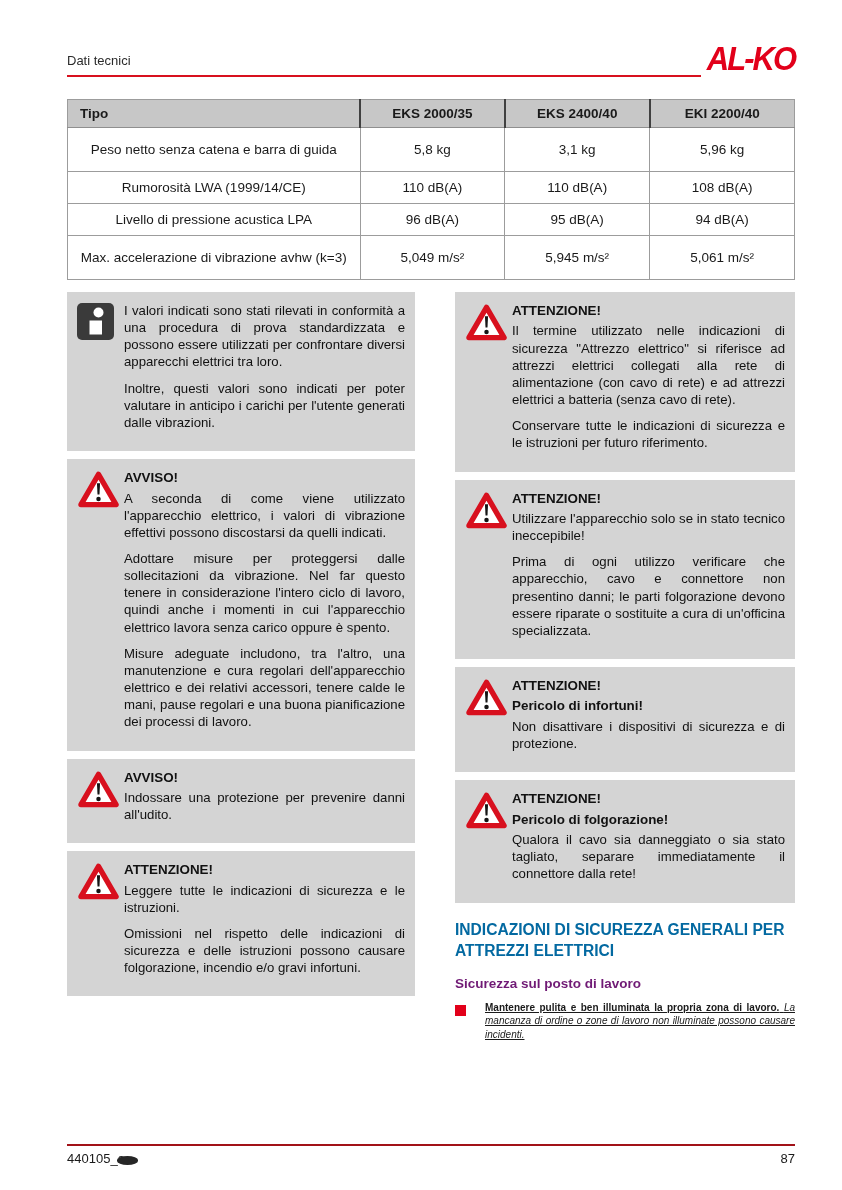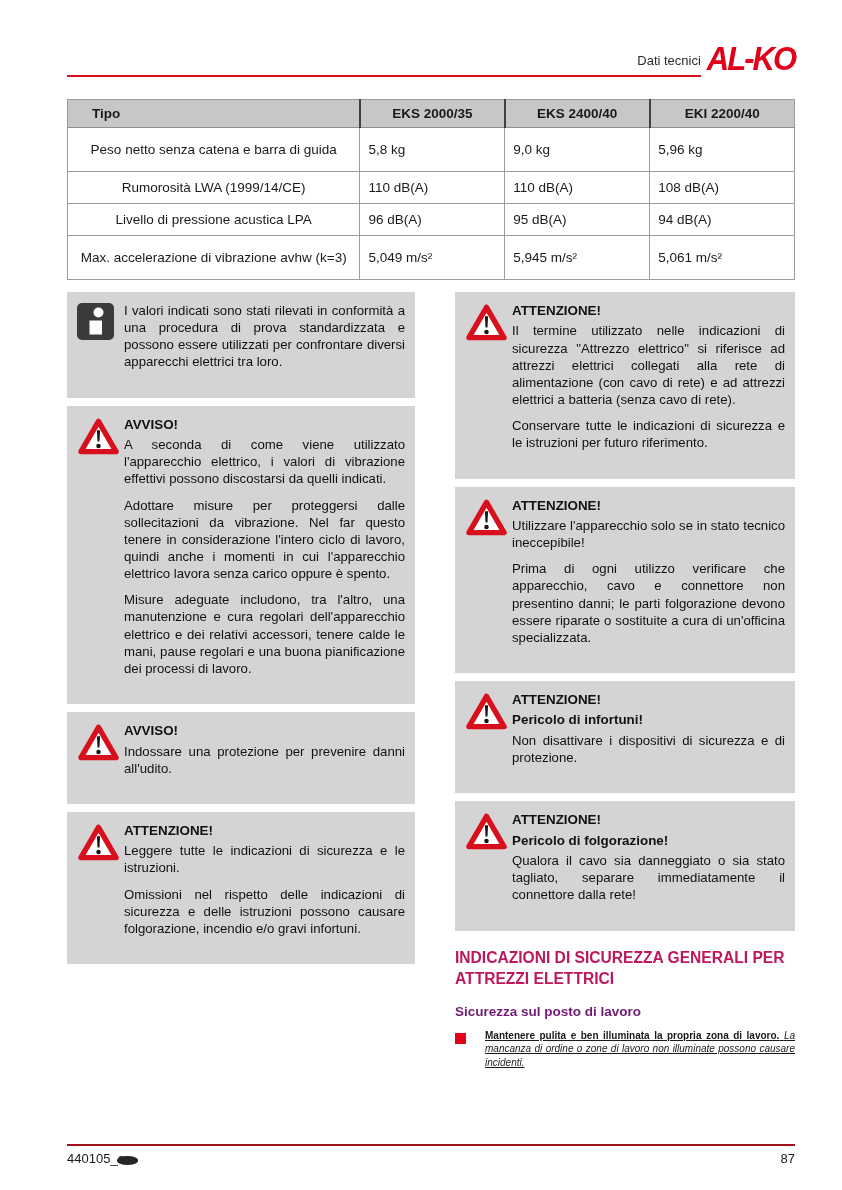--- a/index.html
+++ b/index.html
@@ -10,55 +10,55 @@
     background: #ffffff;
     font-family: "Liberation Sans", "DejaVu Sans", sans-serif;
     color: #1a1a1a;
     overflow: hidden;
   }
   .content { position: absolute; left: 67px; top: 44px; width: 728px; }
 
   
   .header { display: flex; align-items: flex-end; justify-content: space-between; }
   .header-left { flex: 1; border-bottom: 2px solid #d8101e; padding-bottom: 7px; margin-right: 6px; }
-  .header-title { font-size: 13px; color: #2b2b2b; text-align: right; }
+  .header-title { font-size: 13px; color: #2b2b2b; }
   .logo {
     font-size: 31px; font-weight: 900; font-style: italic;
     color: #e2001a; letter-spacing: -2px; line-height: 1;
     padding-bottom: 2px; transform: scaleY(1.05);
   }
 
   
   table.spec { border-collapse: collapse; width: 728px; margin-top: 22px; font-size: 13.5px; }
   table.spec th, table.spec td { border: 1px solid #9c9c9c; }
   table.spec th {
     background: #c7c7c7; font-weight: bold; text-align: center;
-    padding: 6px 24px; border-bottom: 1px solid #8f8f8f;
+    padding: 6px 12px; border-bottom: 1px solid #8f8f8f;
   }
   table.spec th + th { border-left: 2px solid #404040; }
   table.spec th.first { text-align: left; }
-  table.spec td { padding: 8px 8px; background: #fff; }
+  table.spec td { padding: 8px 8px; text-align: center; background: #fff; }
   table.spec td.first { text-align: center; }
   table.spec tr.tall td { padding: 14px 8px; }
 
   
   .cols { display: flex; margin-top: 12px; }
   .col-left { width: 348px; margin-right: 40px; flex: none; }
   .col-right { width: 340px; flex: none; }
 
-  .notice { background: #d4d4d4; padding: 10px 10px 27px 10px; margin-bottom: 8px; display: flex; }
+  .notice { background: #d4d4d4; padding: 10px 10px 20px 10px; margin-bottom: 8px; display: flex; }
   .notice-icon { width: 47px; flex: none; padding-top: 1px; }
   .notice-body { flex: 1; font-size: 13.2px; line-height: 1.3; text-align: justify; color: #111; }
   .notice-title { font-weight: bold; font-size: 13.4px; text-align: left; margin-bottom: 3px; }
   .notice-subtitle { font-weight: bold; font-size: 13.4px; text-align: left; margin-bottom: 3px; }
   .notice-body p { margin-bottom: 9px; }
   .notice-body p:last-child { margin-bottom: 0; }
 
   
-  .section-heading { font-size: 15.6px; font-weight: bold; line-height: 1.4; margin: 16px 0 14px; color: #be185d; }
+  .section-heading { font-size: 15.6px; font-weight: bold; line-height: 1.4; margin: 16px 0 14px; color: #0369a1; }
   .sub-heading { font-size: 13.5px; font-weight: bold; margin-bottom: 10px; color: #701a75; }
   .bullet-item { display: flex; }
   .bullet-marker { width: 11px; height: 11px; background: #e2001a; margin-top: 4px; flex: none; }
   .bullet-text { margin-left: 19px; font-size: 10px; line-height: 1.32; text-align: justify; text-decoration: underline; }
   .bullet-bold { font-weight: bold; }
   .bullet-italic { font-style: italic; }
 
   
   .footer { position: absolute; left: 67px; right: 47px; bottom: 24px; }
   .footer-rule { border-top: 2px solid #a11218; margin-bottom: 5px; }
@@ -92,21 +92,21 @@
       <tbody>
           <tr>
         <th class="first">Tipo</th>
         <th>EKS 2000/35</th>
         <th>EKS 2400/40</th>
         <th>EKI 2200/40</th>
       </tr>
       <tr class="tall">
         <td class="first">Peso netto senza catena e barra di guida</td>
         <td>5,8 kg</td>
-        <td>9,0 kg</td>
+        <td>3,1 kg</td>
         <td>5,96 kg</td>
       </tr>
       <tr>
         <td class="first">Rumorosità LWA (1999/14/CE)</td>
         <td>110 dB(A)</td>
         <td>110 dB(A)</td>
         <td>108 dB(A)</td>
       </tr>
       <tr>
         <td class="first">Livello di pressione acustica LPA</td>
@@ -129,20 +129,21 @@
         <div class="notice">
           <div class="notice-icon">
             <svg width="37" height="37" viewBox="0 0 37 37" aria-hidden="true">
               <rect width="37" height="37" rx="5" fill="#3a3a3a"></rect>
               <circle cx="21.5" cy="9.5" r="5" fill="#ffffff"></circle>
               <path d="M12.5 17.5 h12.5 v14 h-12.5 z" fill="#ffffff"></path>
             </svg>
           </div>
           <div class="notice-body">
             <p>I valori indicati sono stati rilevati in conformità a una procedura di prova standardizzata e possono essere utilizzati per confrontare diversi apparecchi elettrici tra loro.</p>
+            <p>Inoltre, questi valori sono indicati per poter valutare in anticipo i carichi per l'utente generati dalle vibrazioni.</p>
           </div>
         </div>
 
         <div class="notice">
           <div class="notice-icon">
             <svg width="43" height="39" viewBox="0 0 44 40" aria-hidden="true">
               <path d="M22 4.5 L40 35.5 L4 35.5 Z" fill="#ffffff" stroke="#d8101e" stroke-width="5.5" stroke-linejoin="round"></path>
               <path d="M20.4 13.5 h3.2 l-0.6 11.5 h-2 z" fill="#151515"></path>
               <circle cx="22" cy="29.8" r="2.3" fill="#151515"></circle>
             </svg>

